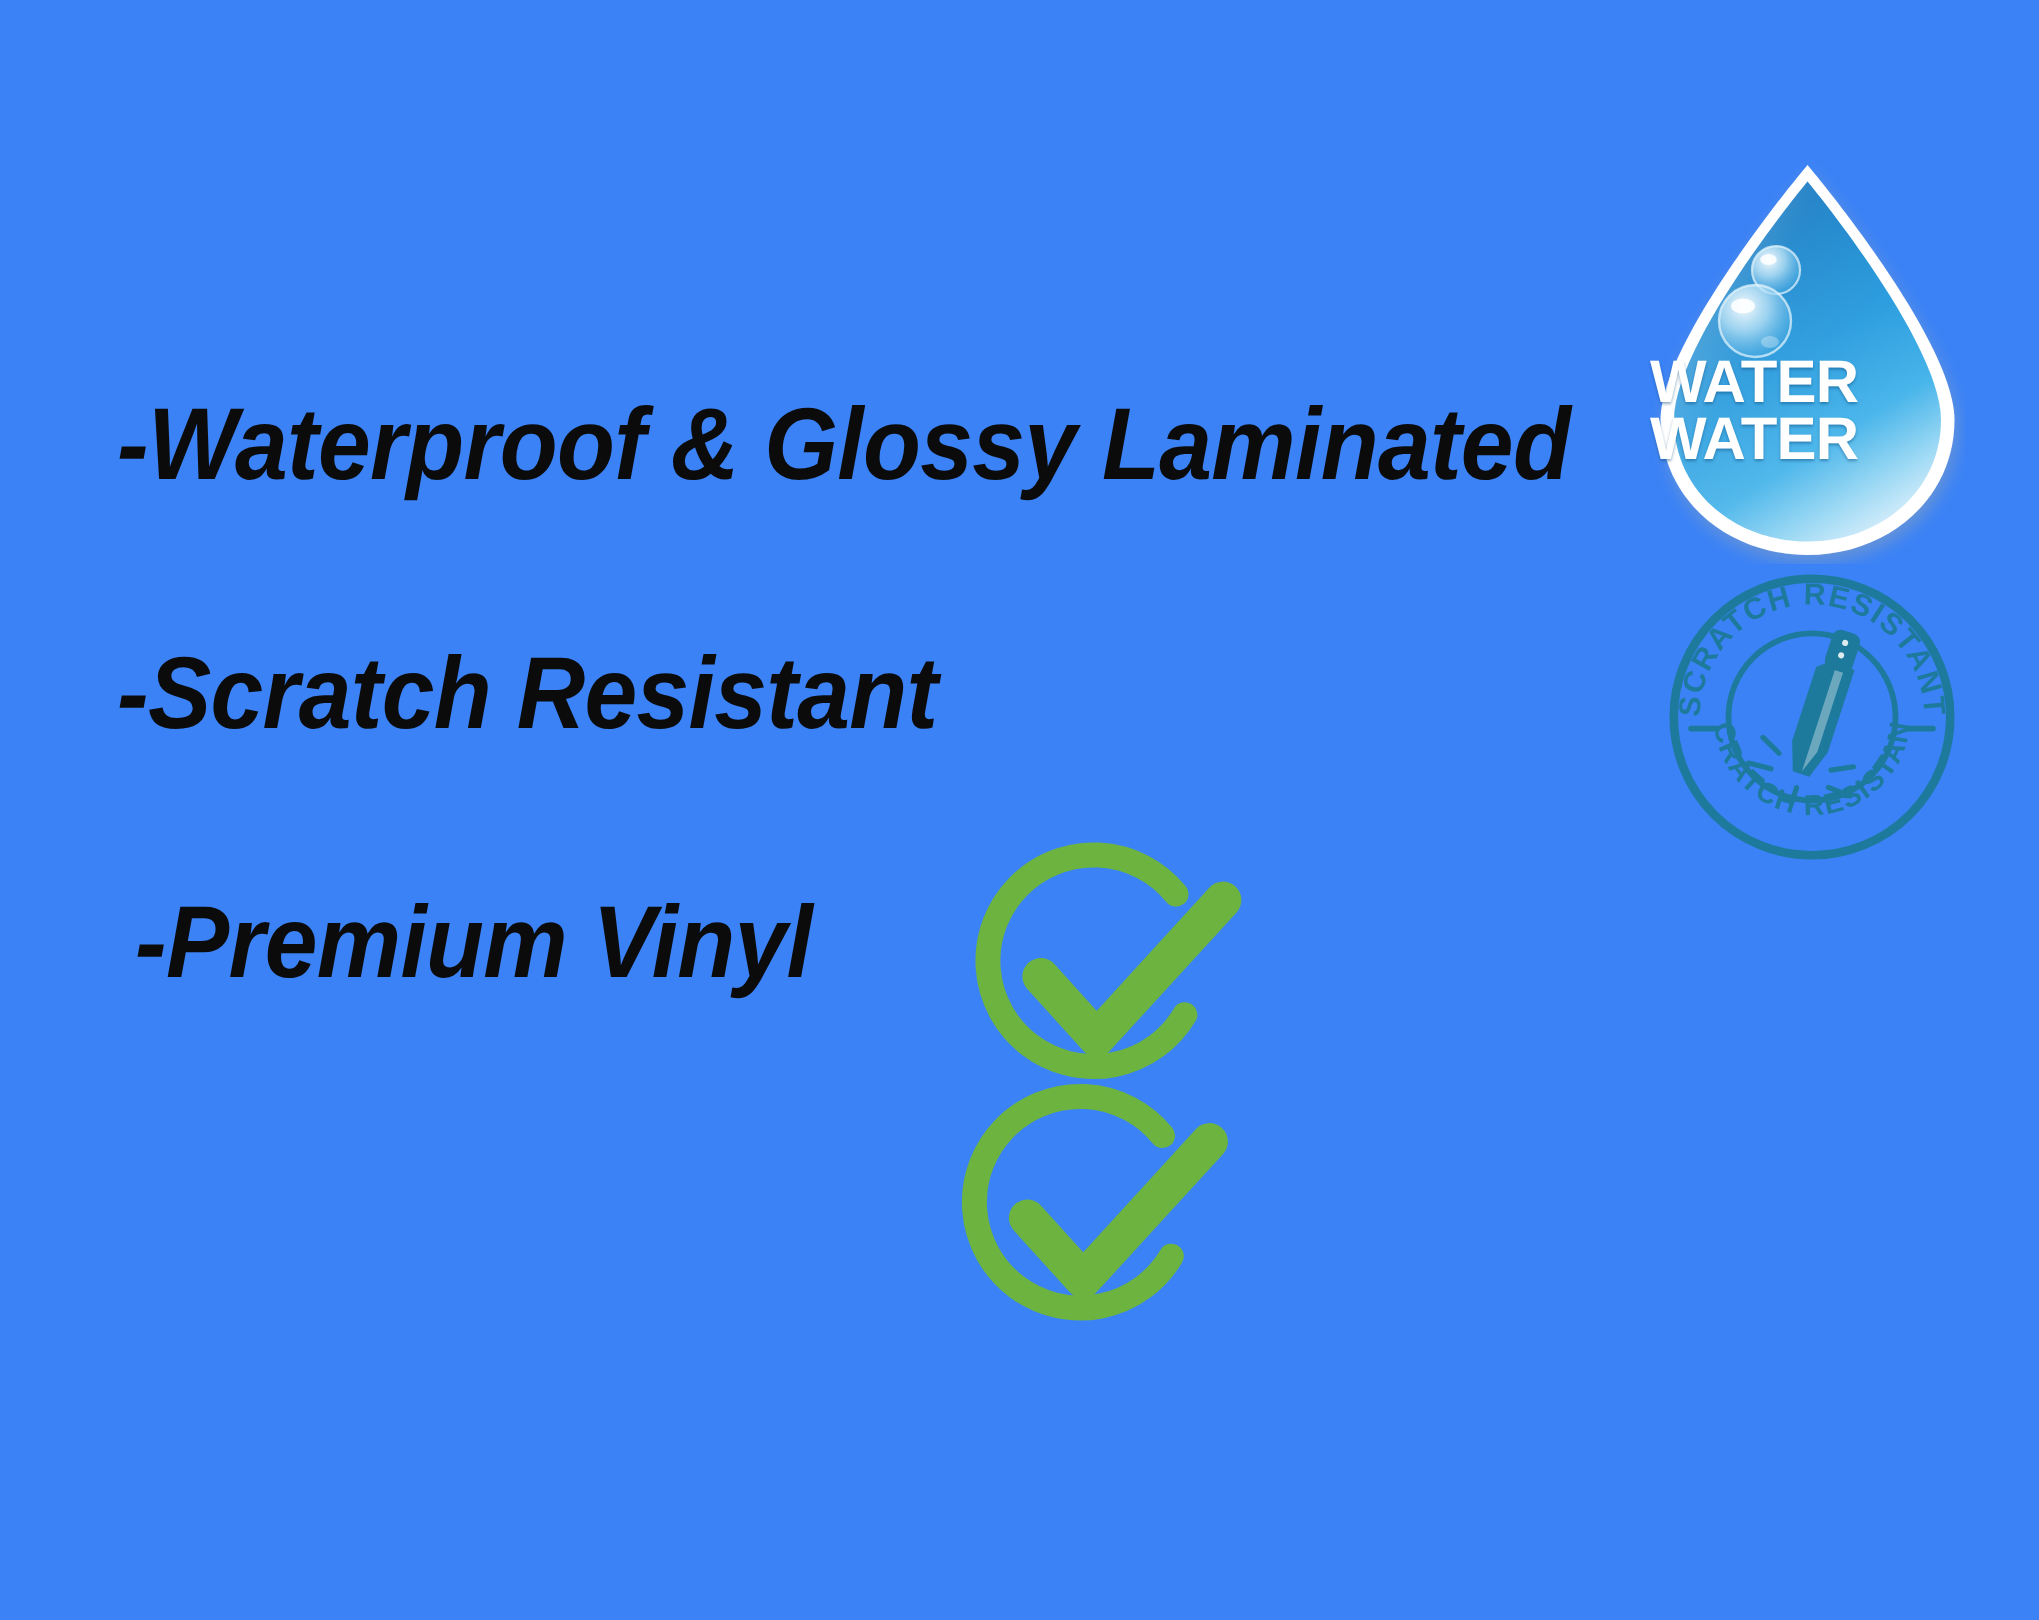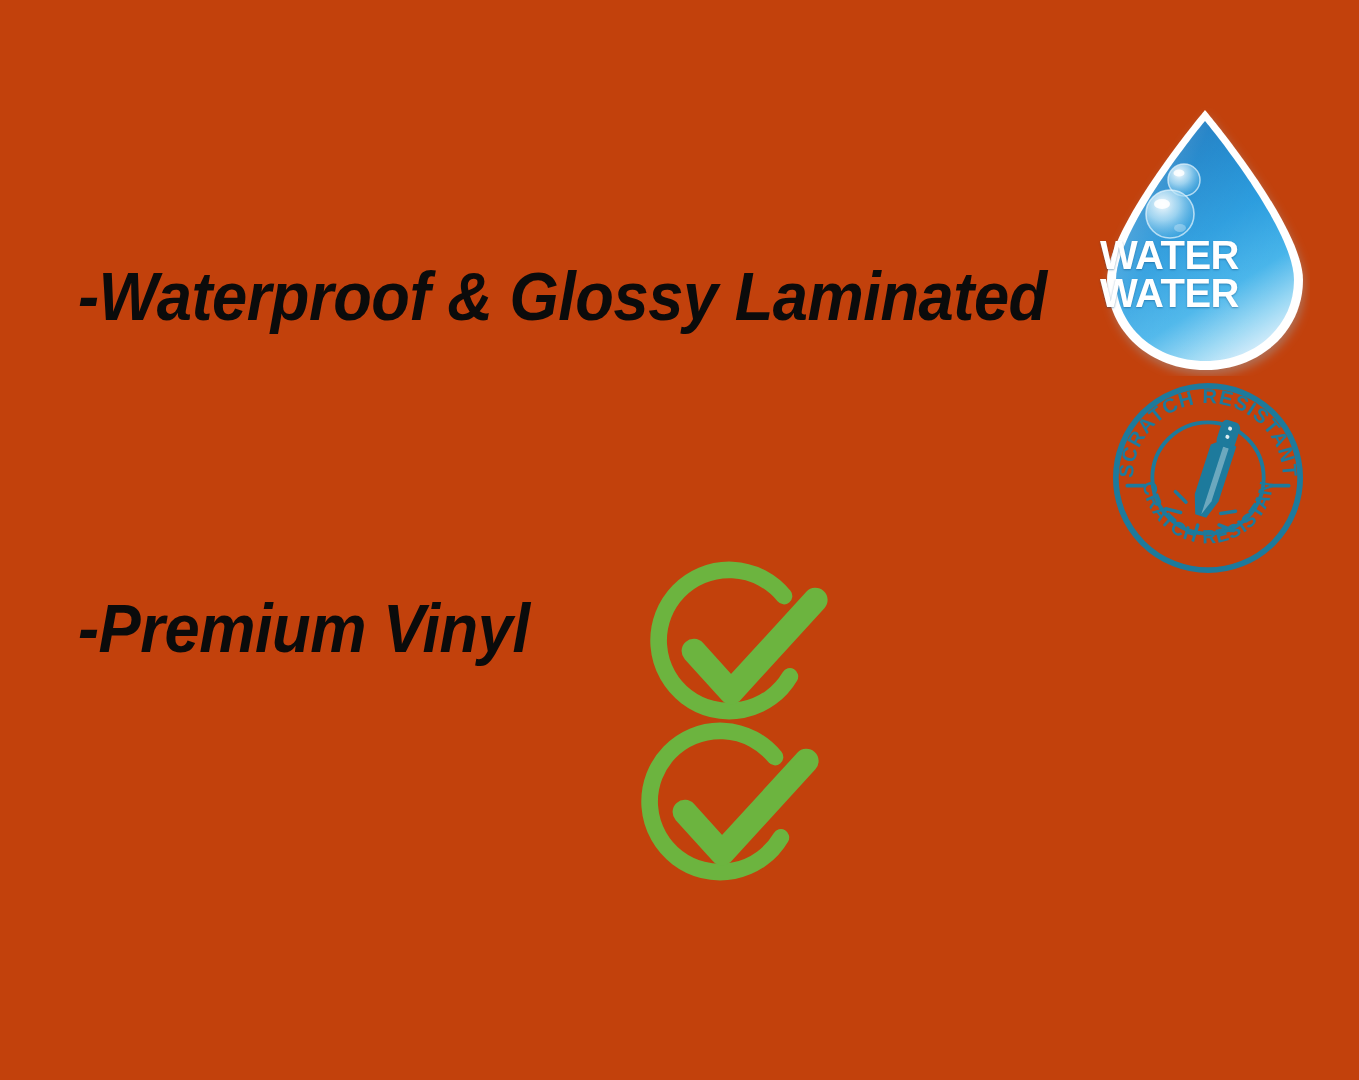--- a/index.html
+++ b/index.html
@@ -13,21 +13,21 @@
     height: 1080px;
     position: relative;
     overflow: hidden;
     font-family: "Liberation Sans", sans-serif;
     -webkit-font-smoothing: antialiased;
   }
 
   #stage {
     position: absolute;
     inset: 0;
-    background: #c2410c;
+    background: #3b82f6;
   }
 
   
   .feature-row {
     position: absolute;
     left: 78px;
     display: flex;
     align-items: center;
     white-space: nowrap;
   }
@@ -38,21 +38,21 @@
     color: #0b0b0b;
     font-size: 68px;
     line-height: 1;
     letter-spacing: -0.5px;
     transform: scaleX(0.93);
     transform-origin: left center;
   }
 
   #row-waterproof { top: 262px; }
   #row-scratch    { top: 428px; }
-  #row-vinyl      { top: 594px; }
+  #row-vinyl      { top: 594px; margin-left: 12px; }
   #row-removable  { top: 758px; }
 
   
   .check-mark {
     position: absolute;
     width: 196px;
     height: 196px;
   }
   #check-vinyl     { left: 637px; top: 551px; }
   #check-removable { left: 628px; top: 712px; }
@@ -95,20 +95,23 @@
 </style>
 </head>
 <body>
 
 <div id="stage">
 
   <div class="feature-row" id="row-waterproof">
     <div class="feature-text">-Waterproof &amp; Glossy Laminated</div>
   </div>
 
+  <div class="feature-row" id="row-scratch">
+    <div class="feature-text">-Scratch Resistant</div>
+  </div>
 
   <div class="feature-row" id="row-vinyl">
     <div class="feature-text">-Premium Vinyl</div>
   </div>
 
 
   <div id="waterproof-badge">
     <svg viewBox="0 0 210 272" width="210" height="272">
       <defs>
         <linearGradient id="dropGrad" x1="0.25" y1="0" x2="0.72" y2="1">

